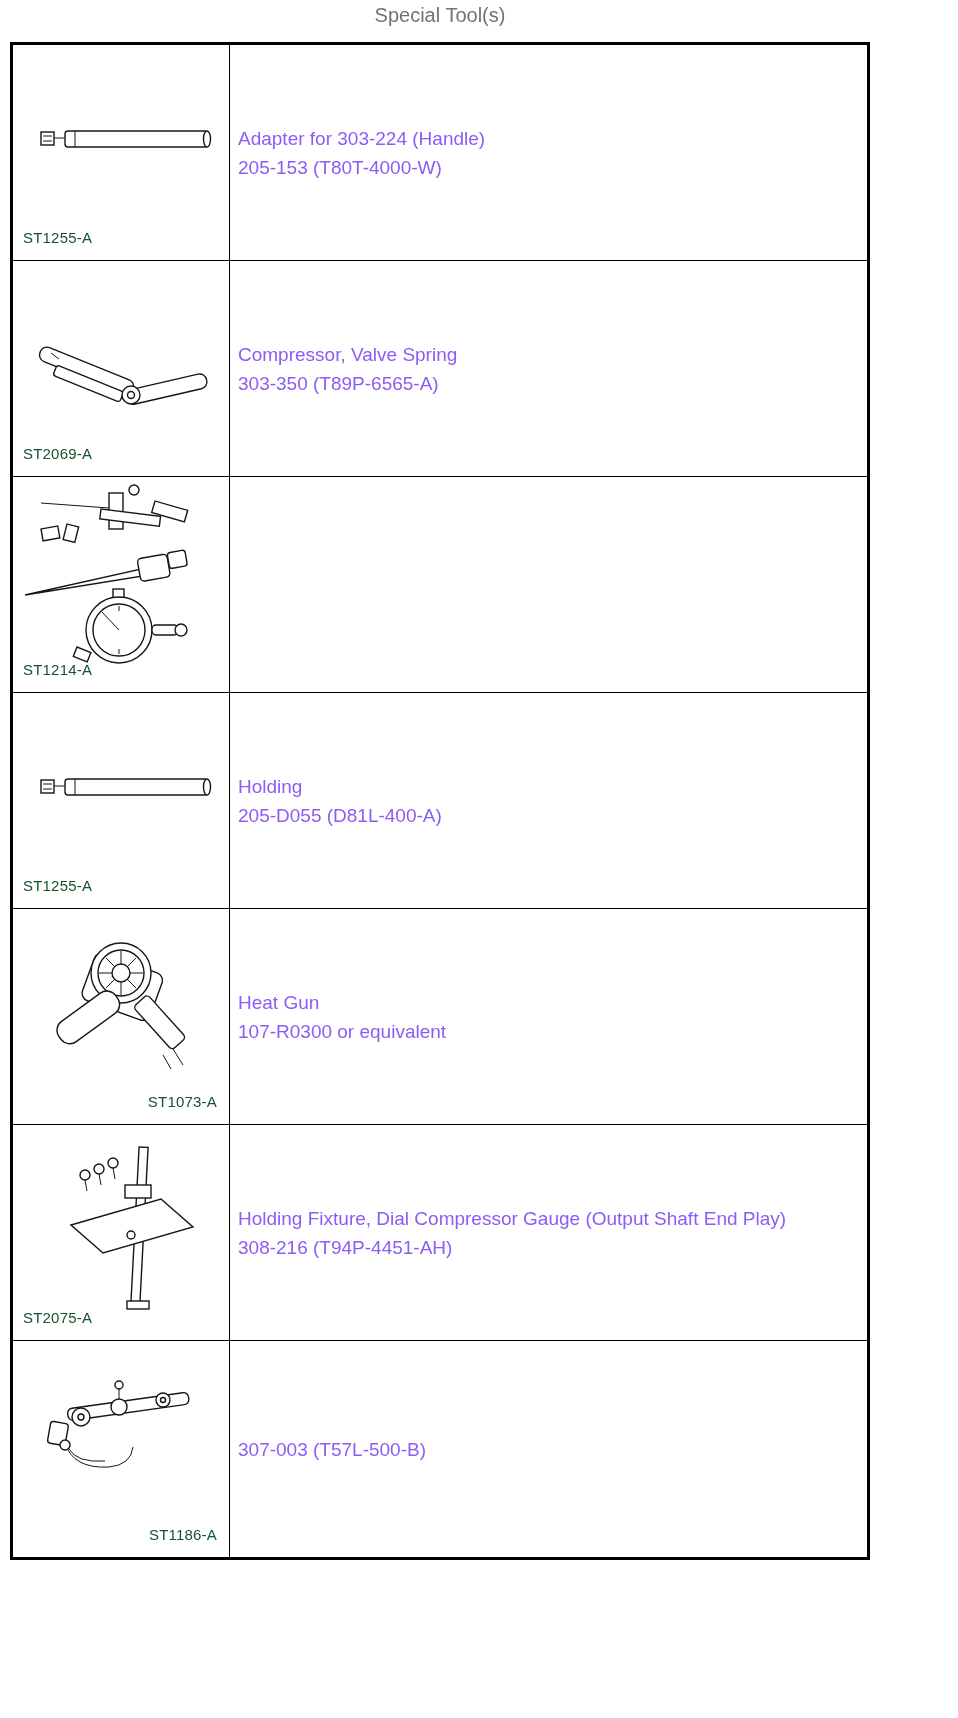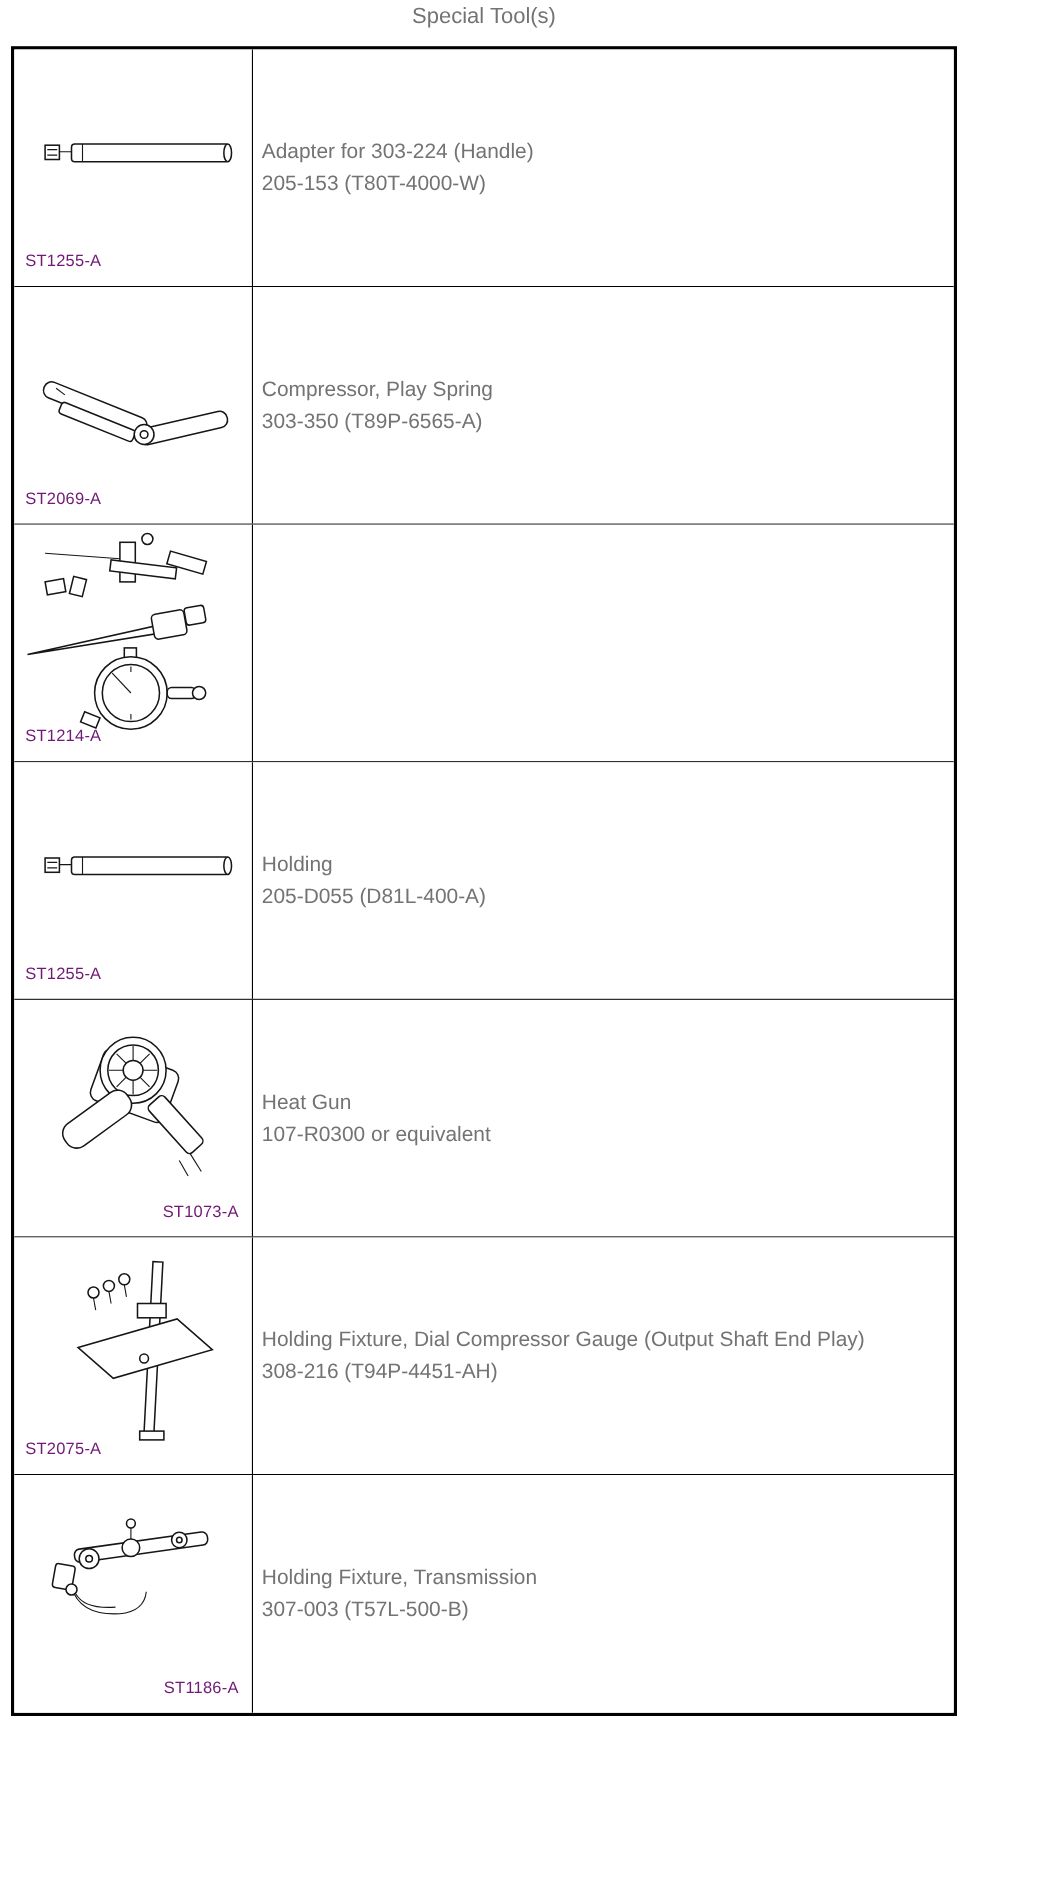--- a/index.html
+++ b/index.html
@@ -42,34 +42,34 @@
     border-right: 1px solid #000;
     position: relative;
     overflow: hidden;
   }
   .cell-figure svg { position: absolute; top: 0; left: 0; }
   .figure-label {
     position: absolute;
     bottom: 14px;
     left: 10px;
     font-size: 15px;
-    color: #701a75;
+    color: #14532d;
     letter-spacing: 0.2px;
   }
   .figure-label.right { left: auto; right: 12px; }
   .cell-desc {
     flex: 1;
     display: flex;
     flex-direction: column;
     justify-content: center;
     padding-left: 8px;
     padding-right: 4px;
     font-size: 19px;
     line-height: 29px;
-    color: #737373;
+    color: #8b5cf6;
   }
   .stroke { fill: #fff; stroke: #161616; stroke-width: 1.4; }
   .thin   { fill: none; stroke: #161616; stroke-width: 1; }
 </style>
 </head>
 <body>
 
 <div class="page">
 
   <div class="page-title">Special Tool(s)</div>
@@ -101,21 +101,21 @@
           <rect class="stroke" x="30" y="84" width="100" height="15" rx="7" transform="rotate(22 30 84)"></rect>
           <rect class="stroke" x="44" y="104" width="72" height="11" rx="3" transform="rotate(22 44 104)"></rect>
           <rect class="stroke" x="112" y="130" width="82" height="15" rx="7" transform="rotate(-13 112 130)"></rect>
           <circle class="stroke" cx="118" cy="134" r="9"></circle>
           <circle class="stroke" cx="118" cy="134" r="3.5"></circle>
           <line class="thin" x1="38" y1="92" x2="46" y2="98"></line>
         </svg>
         <span class="figure-label">ST2069-A</span>
       </div>
       <div class="cell-desc">
-        <div>Compressor, Play Spring</div>
+        <div>Compressor, Valve Spring</div>
         <div>303-350 (T89P-6565-A)</div>
       </div>
     </div>
 
     <div class="tool-row">
       <div class="cell-figure">
         <svg width="217" height="216" viewBox="0 0 217 216">
           <line class="thin" x1="28" y1="26" x2="96" y2="31"></line>
           <rect class="stroke" x="96" y="16" width="14" height="36"></rect>
           <rect class="stroke" x="88" y="32" width="60" height="10" transform="rotate(7 88 32)"></rect>
@@ -224,19 +224,18 @@
           <rect class="stroke" x="38" y="80" width="18" height="22" rx="3" transform="rotate(10 38 80)"></rect>
           <path class="thin" d="M52 102 Q60 128 96 126 Q118 124 120 106"></path>
           <path class="thin" d="M56 108 Q64 122 92 120"></path>
           <circle class="stroke" cx="52" cy="104" r="5"></circle>
           <line class="thin" x1="106" y1="58" x2="106" y2="46"></line>
           <circle class="stroke" cx="106" cy="44" r="4"></circle>
         </svg>
         <span class="figure-label right">ST1186-A</span>
       </div>
       <div class="cell-desc">
-        <div>Holding Fixture, Transmission</div>
         <div>307-003 (T57L-500-B)</div>
       </div>
     </div>
 
   </div>
 </div>
 
 </body></html>

